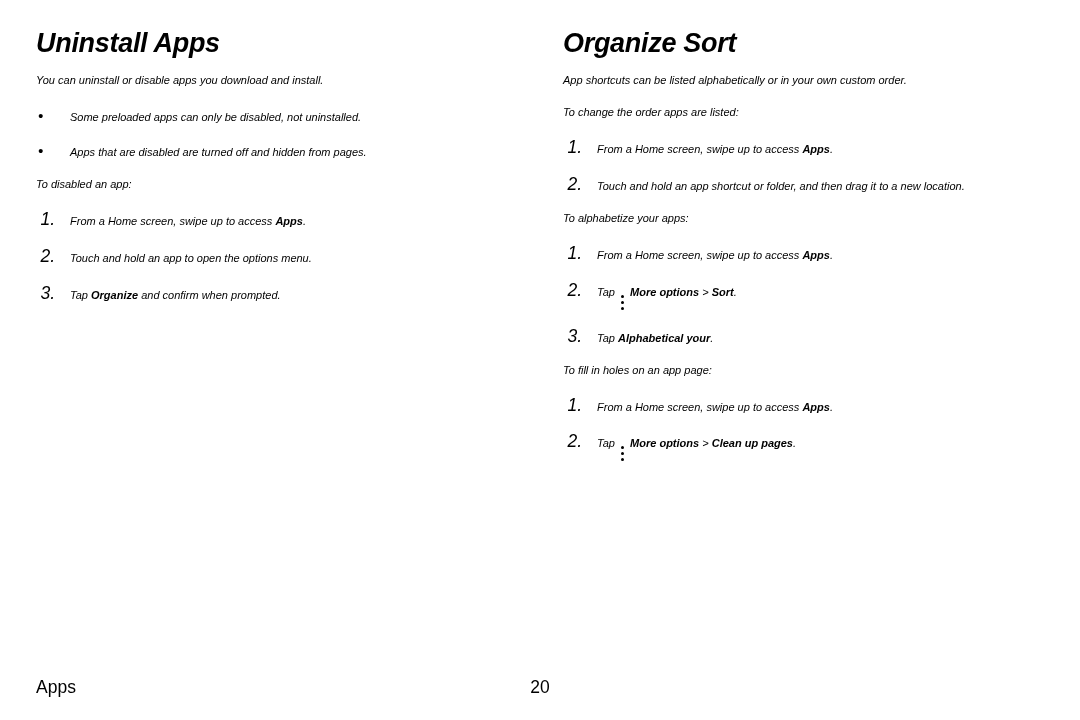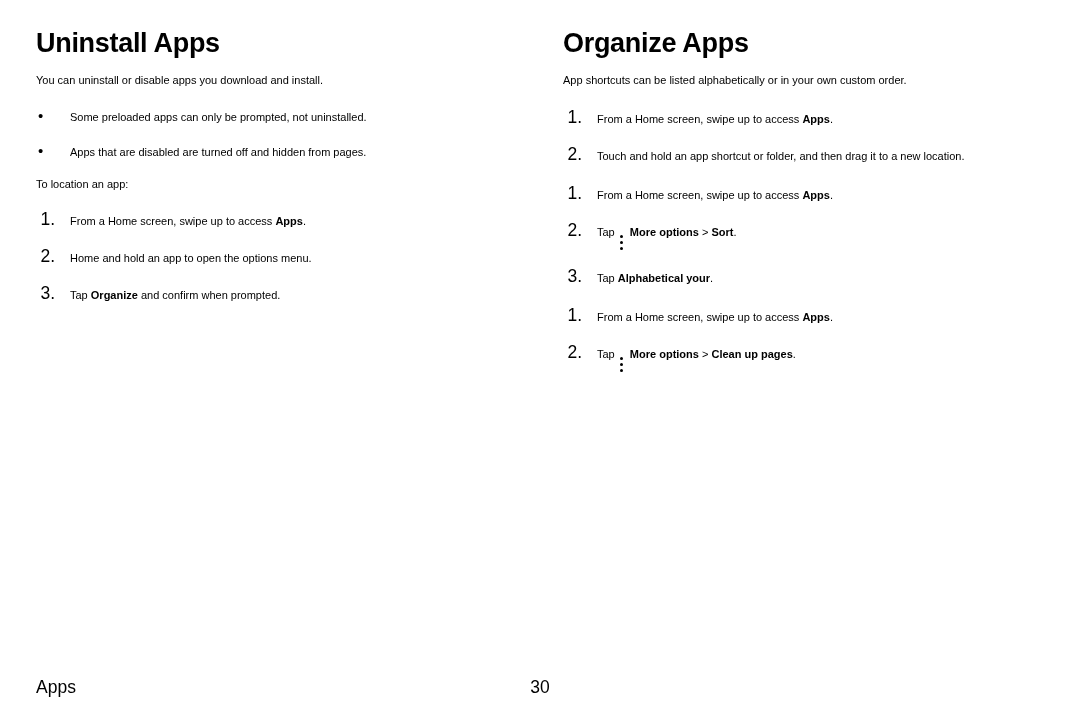--- a/index.html
+++ b/index.html
@@ -11,20 +11,21 @@
       background: #fff;
       position: relative;
       padding: 28px 36px 0 36px;
     }
     .columns {
       display: flex;
       gap: 46px;
     }
     .col {
       flex: 1;
+      font-style: italic;
     }
     h2 {
       font-size: 27px;
       font-weight: 700;
       margin-bottom: 14px;
       letter-spacing: -0.3px;
     }
     p, li {
       font-size: 11px;
       line-height: 1.45;
@@ -75,74 +76,77 @@
   </style>
 </head>
 <body>
 
 <div class="columns">
 
   <div class="col">
     <h2>Uninstall Apps</h2>
     <p>You can uninstall or disable apps you download and install.</p>
     <ul>
-      <li>Some preloaded apps can only be prompted, not uninstalled.</li>
+      <li>Some preloaded apps can only be disabled, not uninstalled.</li>
       <li>Apps that are disabled are turned off and hidden from pages.</li>
     </ul>
-    <p class="subhead">To location an app:</p>
+    <p class="subhead">To disabled an app:</p>
     <ol>
       <li>
         <span>From a Home screen, swipe up to access </span><span class="bold">Apps</span><span>.</span>
       </li>
-      <li>Home and hold an app to open the options menu.</li>
+      <li>Touch and hold an app to open the options menu.</li>
       <li>
         <span>Tap </span><span class="bold">Organize</span><span> and confirm when prompted.</span>
       </li>
     </ol>
   </div>
 
   <div class="col">
-    <h2>Organize Apps</h2>
+    <h2>Organize Sort</h2>
     <p>App shortcuts can be listed alphabetically or in your own custom order.</p>
 
+    <p class="subhead">To change the order apps are listed:</p>
     <ol>
       <li>
         <span>From a Home screen, swipe up to access </span><span class="bold">Apps</span><span>.</span>
       </li>
       <li>Touch and hold an app shortcut or folder, and then drag it to a new location.</li>
     </ol>
 
+    <p class="subhead">To alphabetize your apps:</p>
     <ol>
       <li>
         <span>From a Home screen, swipe up to access </span><span class="bold">Apps</span><span>.</span>
       </li>
       <li>
         <span>Tap </span><span class="more-icon">
             <span></span>
             <span></span>
             <span></span>
           </span> <span class="bold">More options</span><span> &gt; </span><span class="bold">Sort</span><span>.</span>
       </li>
       <li>
         <span>Tap </span><span class="bold">Alphabetical your</span><span>.</span>
       </li>
     </ol>
 
+    <p class="subhead">To fill in holes on an app page:</p>
     <ol>
       <li>
         <span>From a Home screen, swipe up to access </span><span class="bold">Apps</span><span>.</span>
       </li>
       <li>
         <span>Tap </span><span class="more-icon">
             <span></span>
             <span></span>
             <span></span>
           </span> <span class="bold">More options</span><span> &gt; </span><span class="bold">Clean up pages</span><span>.</span>
       </li>
     </ol>
   </div>
 
 </div>
 
 <div class="footer">
   <span class="section">Apps</span>
-  <span class="page">30</span>
+  <span class="page">20</span>
 </div>
 
 </body></html>

